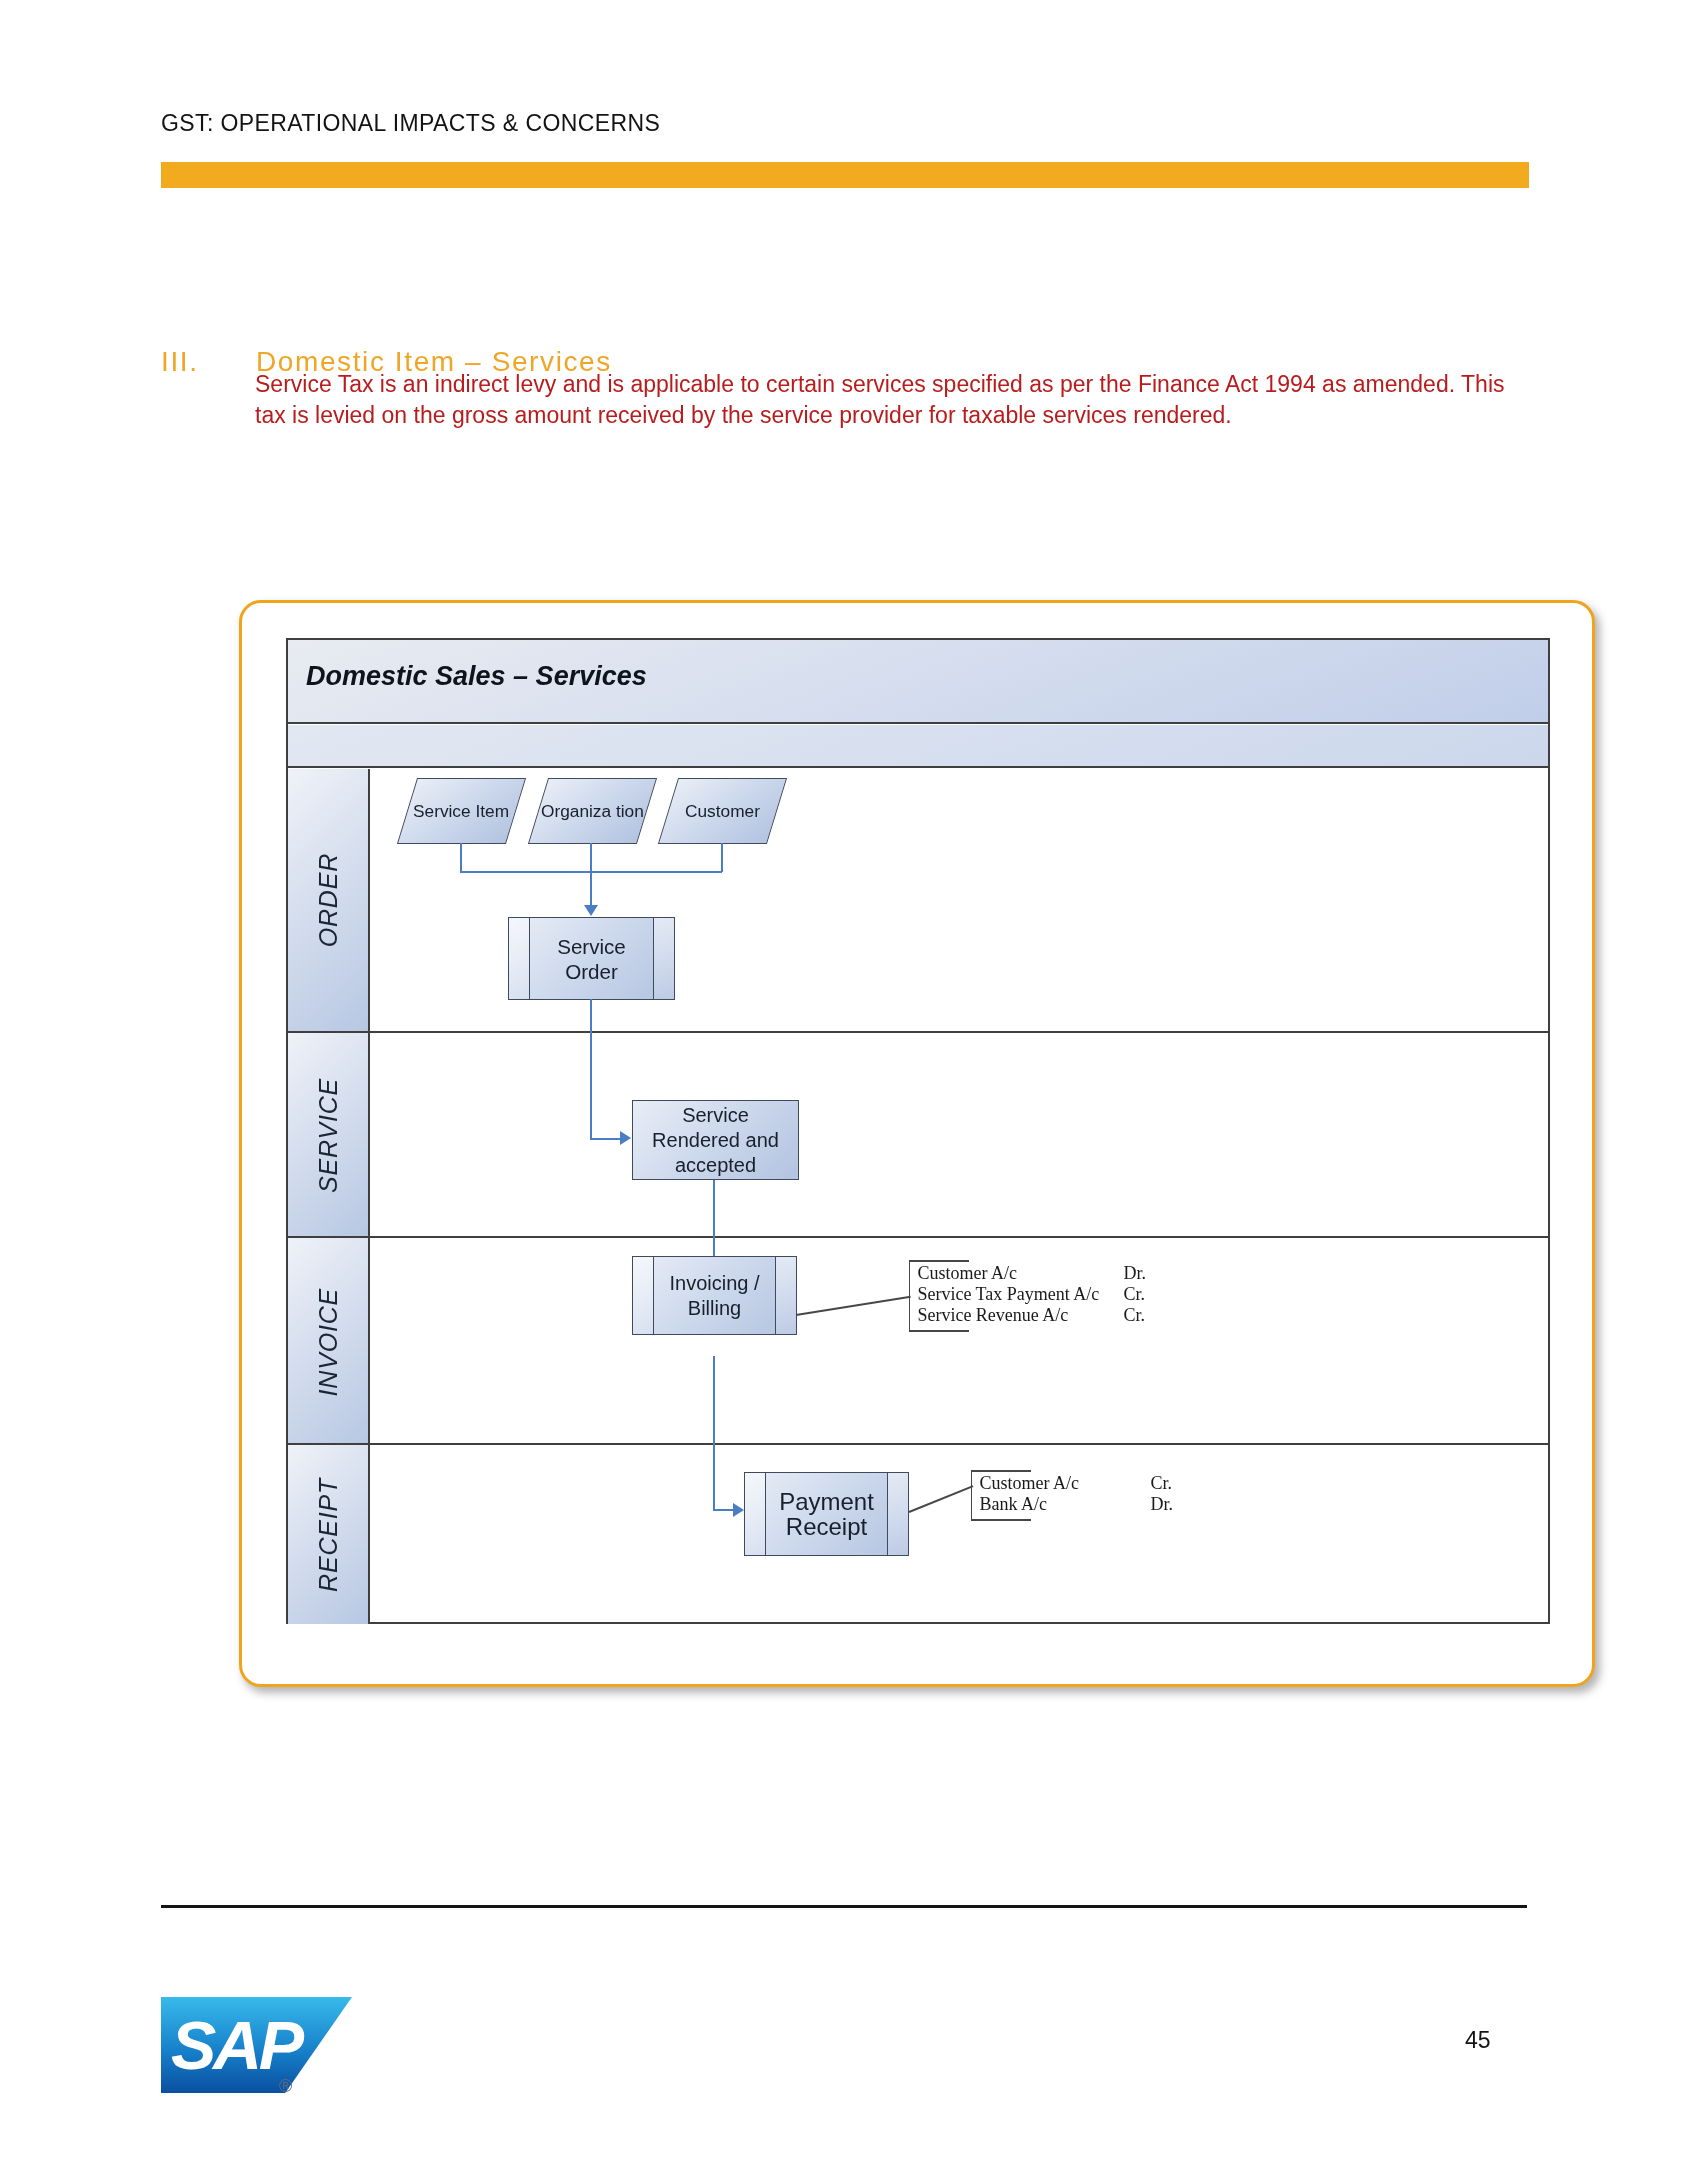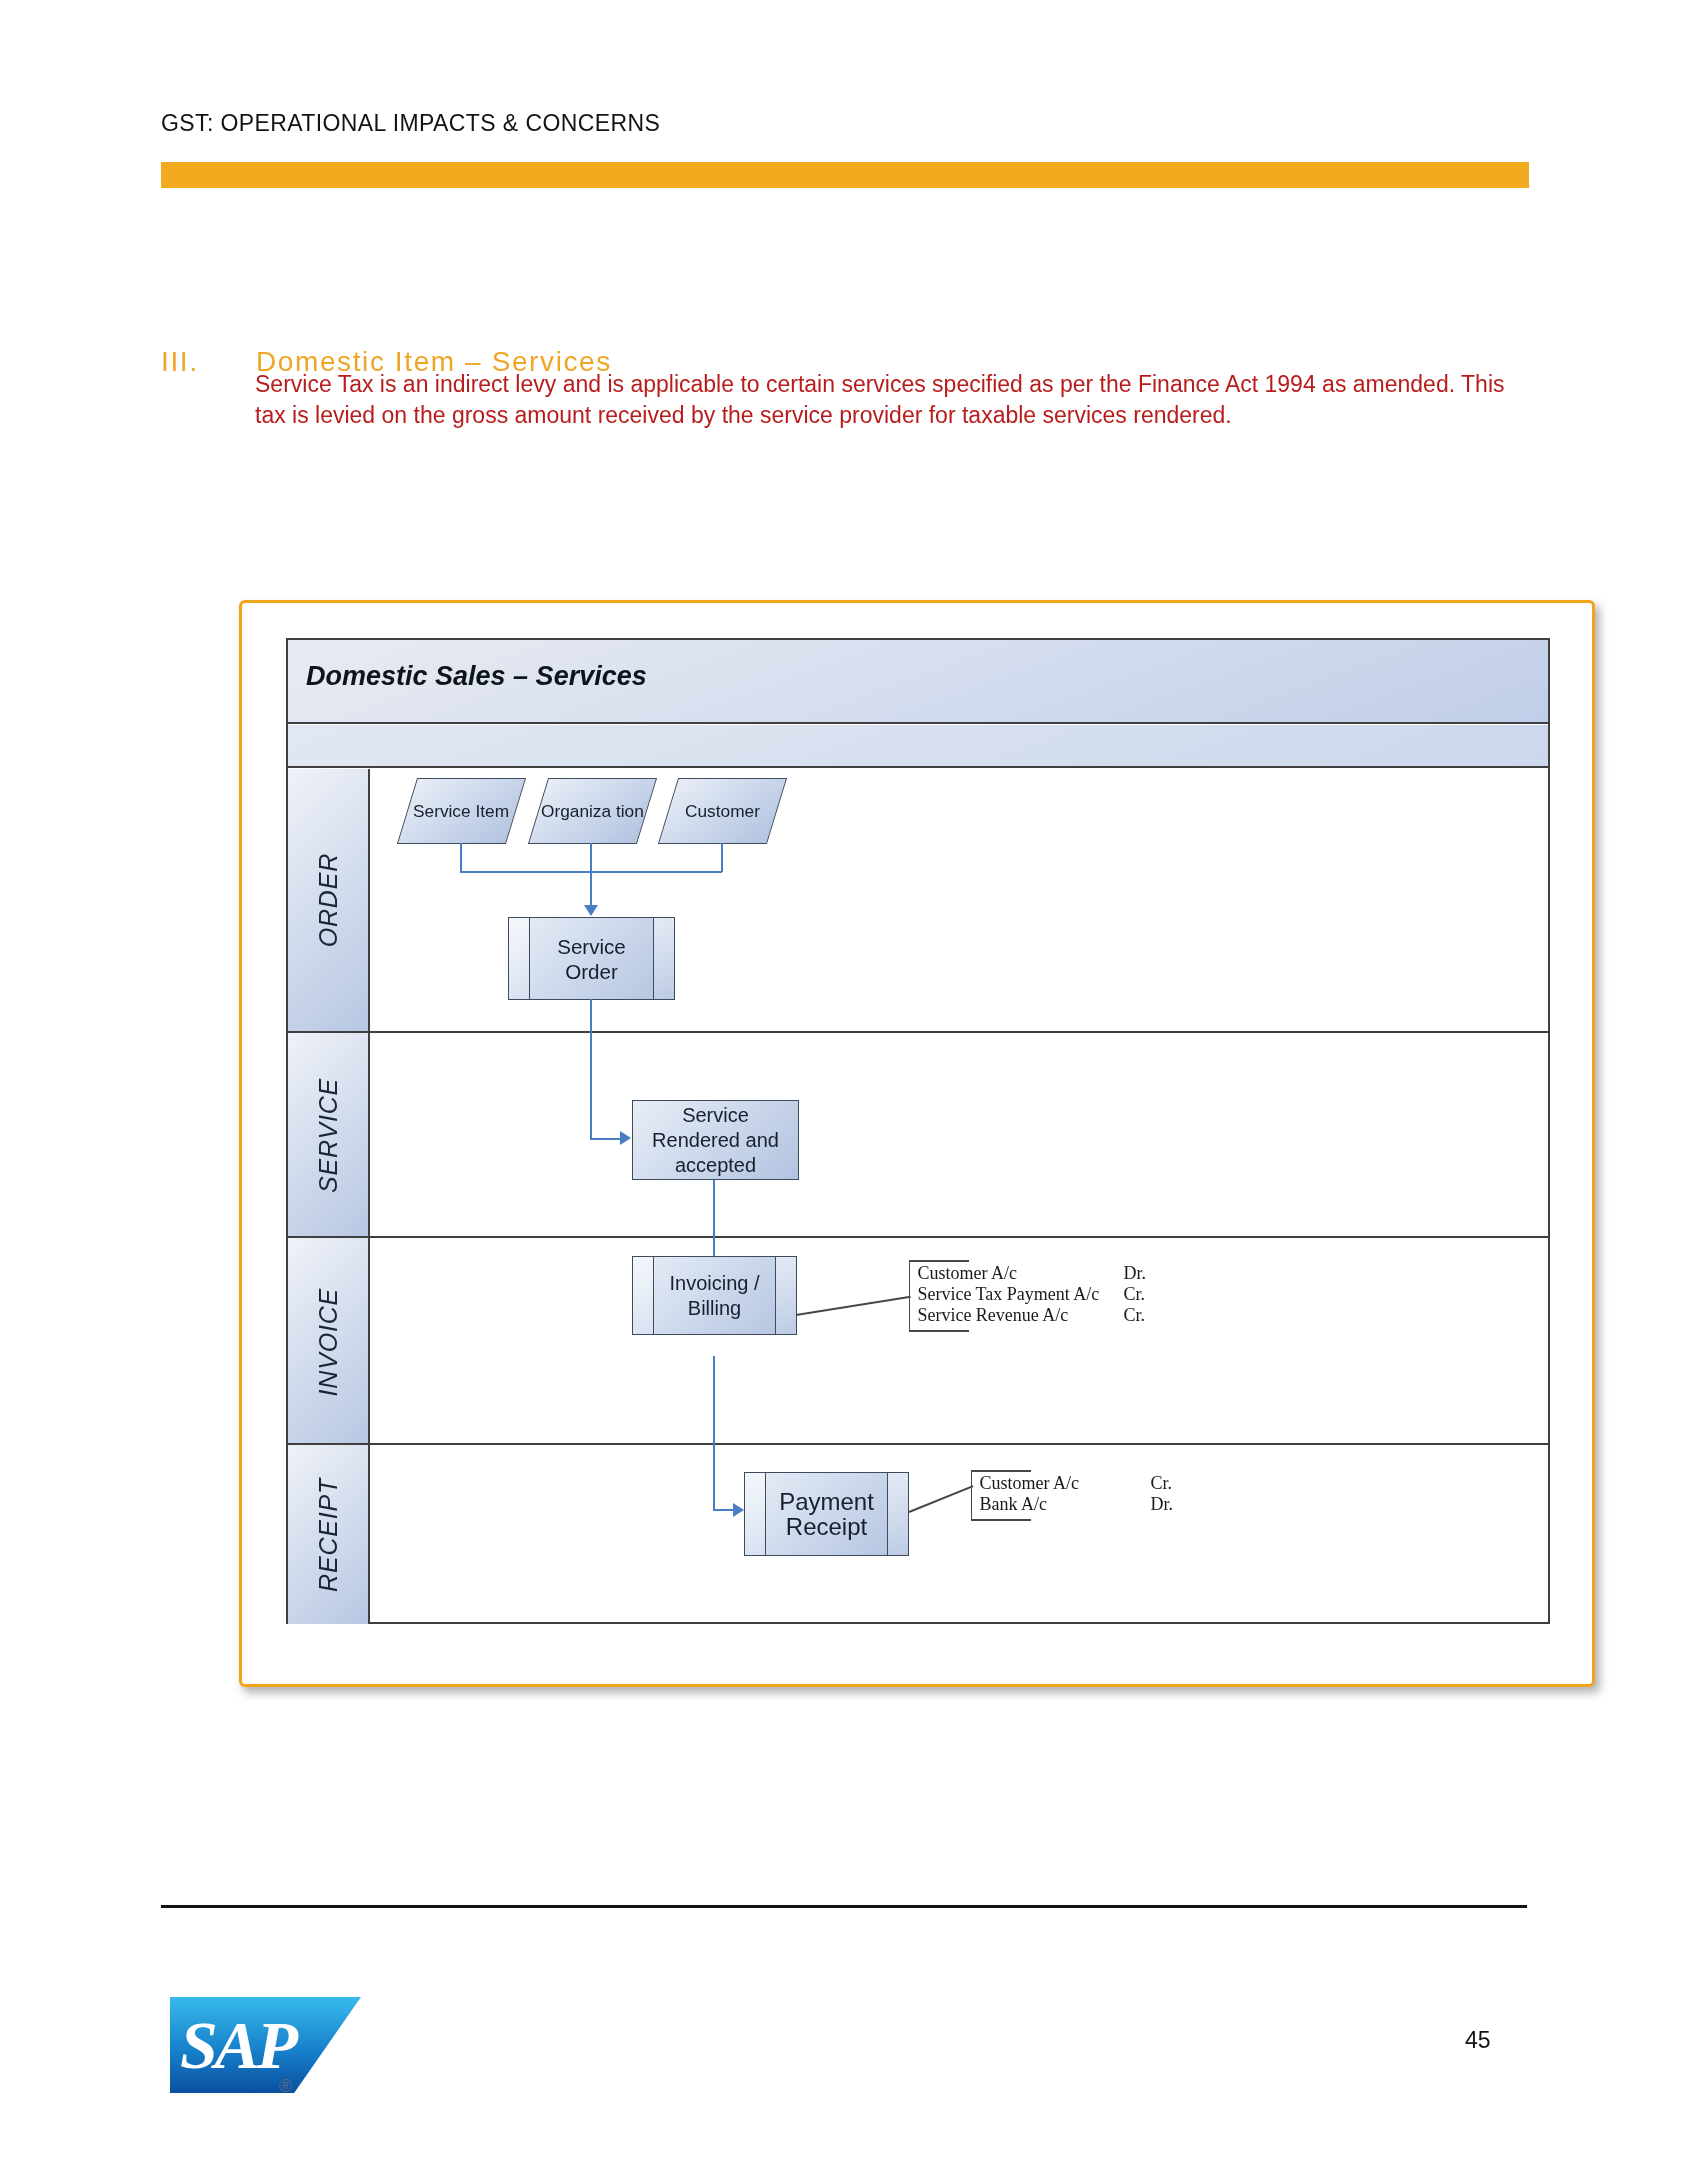--- a/index.html
+++ b/index.html
@@ -7,21 +7,21 @@
   .abs{position:absolute;}
 
   
   .hdr-title{left:161px;top:110px;font-size:23px;letter-spacing:0.4px;color:#131313;}
   .orange-bar{left:161px;top:162px;width:1368px;height:25.5px;background:#F2AA1E;}
   .sec-head{left:161px;top:302px;font-size:28px;letter-spacing:1.6px;color:#EFA626;display:flex;margin-top:44px;}
   .sec-num{width:95px;}
   .body-par{left:255px;top:369px;width:1252px;font-size:23px;line-height:30.5px;color:#b91c1c;}
 
   
-  .dia-outer{left:239px;top:600px;width:1350px;height:1081px;border:3.3px solid #F0A41C;border-radius:6px;background:#fff;box-shadow:4.1px 5.8px 8.2px rgba(90,90,90,.45);}
+  .dia-outer{left:239px;top:600px;width:1350px;height:1081px;border:3.3px solid #F0A41C;border-radius:22px;background:#fff;box-shadow:4.1px 5.8px 8.2px rgba(90,90,90,.45);}
   .dia-inner{left:44px;top:35px;width:1260px;height:982px;border:2.5px solid #3f3f3f;background:#fff;}
   .dia-title-bar{left:0;top:0;right:0;height:82px;background:linear-gradient(160deg,#e8ebf1 0%,#d3dcee 55%,#c1cee9 100%);border-bottom:2.5px solid #3f3f3f;}
   .dia-title{padding:21.4px 0 0 18px;font-size:27px;font-weight:bold;font-style:italic;color:#0e141c;}
   .dia-subbar{left:0;top:85px;right:0;height:41px;background:linear-gradient(160deg,#e2e8f2 0%,#ccd7ec 100%);border-bottom:2.5px solid #3f3f3f;}
 
   
   .lane{left:0;width:100%;}
   .lane.bline{border-top:2.5px solid #3f3f3f;}
   .lane-cell{position:absolute;left:0;top:0;bottom:0;width:80px;border-right:2.5px solid #3f3f3f;background:linear-gradient(135deg,#eff2f8 0%,#d0daec 55%,#b7c7e3 100%);display:flex;align-items:center;justify-content:center;}
   .lane-label{writing-mode:vertical-rl;transform:rotate(180deg);font-style:italic;font-size:25px;letter-spacing:0.8px;color:#1b2634;}
@@ -47,21 +47,21 @@
   .note .cap{position:absolute;left:0;width:59px;height:1.6px;background:#474747;}
   .note .cap.t{top:0;}
   .note .cap.b{bottom:0;}
   .note-row{display:flex;line-height:21.4px;white-space:nowrap;font-family:Liberation Serif, serif;}
   .note1 .acct{width:206px;}
   .note2 .acct{width:171px;}
 
   
   .foot-line{left:161px;top:1905px;width:1366px;height:3.3px;background:#141414;}
   .sap-logo{left:157px;top:1997px;width:206px;height:99px;}
-  .sap-shape{position:absolute;left:13px;top:0;width:191px;height:96px;background:linear-gradient(180deg,#38BAEB 0%,#1781CB 55%,#0A4FA0 100%);-webkit-clip-path:polygon(0 0,100% 0,65% 100%,0 100%);clip-path:polygon(0 0,100% 0,65% 100%,0 100%);font-family:Liberation Serif, serif;}
+  .sap-shape{position:absolute;left:4px;top:0;width:191px;height:96px;background:linear-gradient(180deg,#38BAEB 0%,#1781CB 55%,#0A4FA0 100%);-webkit-clip-path:polygon(0 0,100% 0,65% 100%,0 100%);clip-path:polygon(0 0,100% 0,65% 100%,0 100%);}
   .sap-text{position:absolute;left:10px;top:11.5px;font-size:68px;font-weight:bold;font-style:italic;letter-spacing:-3.3px;color:#ffffff;line-height:73px;}
   .sap-reg{position:absolute;left:122px;top:79px;font-size:18px;color:#5a6a85;}
   .page-num{left:1465px;top:2027px;font-size:23px;color:#141414;}
 </style>
 </head>
 <body>
 
 <div class="abs hdr-title">GST: OPERATIONAL IMPACTS &amp; CONCERNS</div>
 <div class="abs orange-bar"></div>
 

